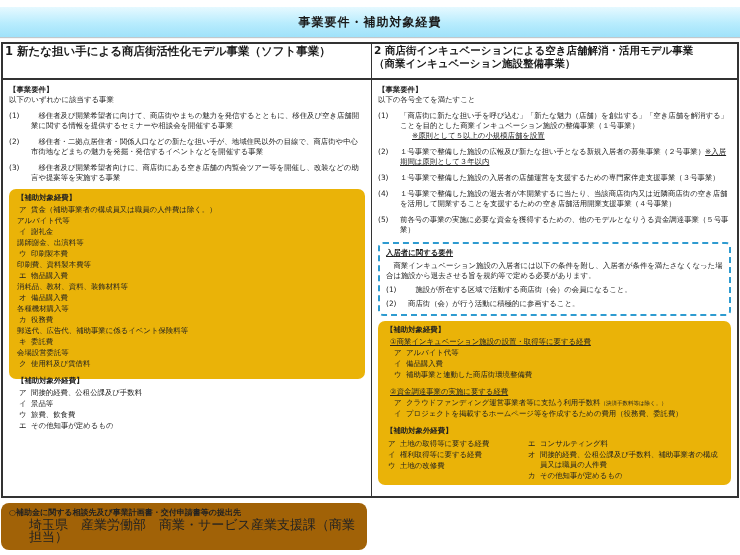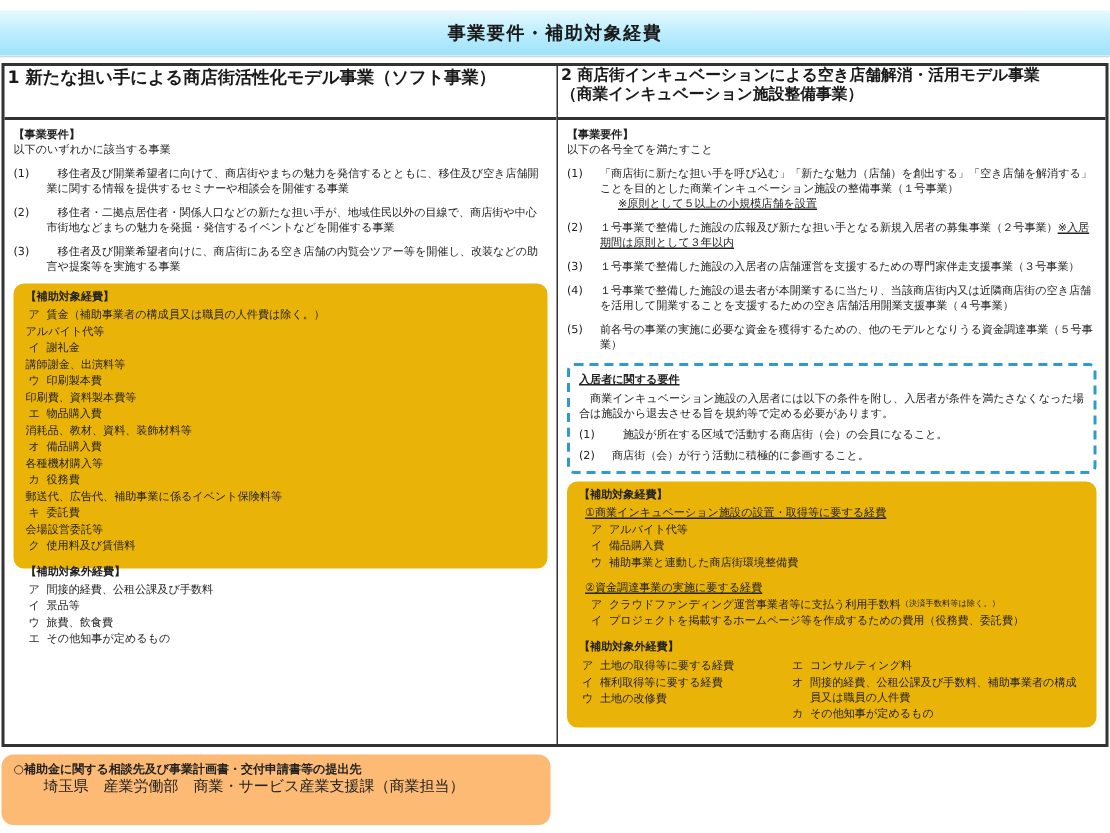--- a/index.html
+++ b/index.html
@@ -51,25 +51,25 @@
     margin-top: 7px; border: 2px dashed #2e9bd0; border-radius: 5px;
     padding: 4px 6px 5px 6px;
   }
   .right .blue-box { margin-top: 5px; height: 164px; }
   .two-col { display: flex; }
   .two-col .c1 { width: 140px; }
   .two-col .c2 { flex: 1; }
 
   .contact-box {
     position: absolute; left: 1px; top: 503px; width: 366px; height: 47px;
-    background: #fdba74; border-radius: 8px; padding: 4px 8px;
+    background: #a16207; border-radius: 8px; padding: 4px 8px;
     font-size: 8px; line-height: 12px;
   }
   .contact-box .hd { font-weight: bold; }
-  .contact-box .ln { padding-left: 20px; font-size: 10px; font-family: Liberation Serif, serif; }
+  .contact-box .ln { padding-left: 20px; font-size: 13px; font-family: Liberation Serif, serif; }
 </style>
 </head>
 <body>
 
 <div class="title-band">
   <span>事業要件・補助対象経費</span>
 </div>
 
 <div class="main-table">
 

